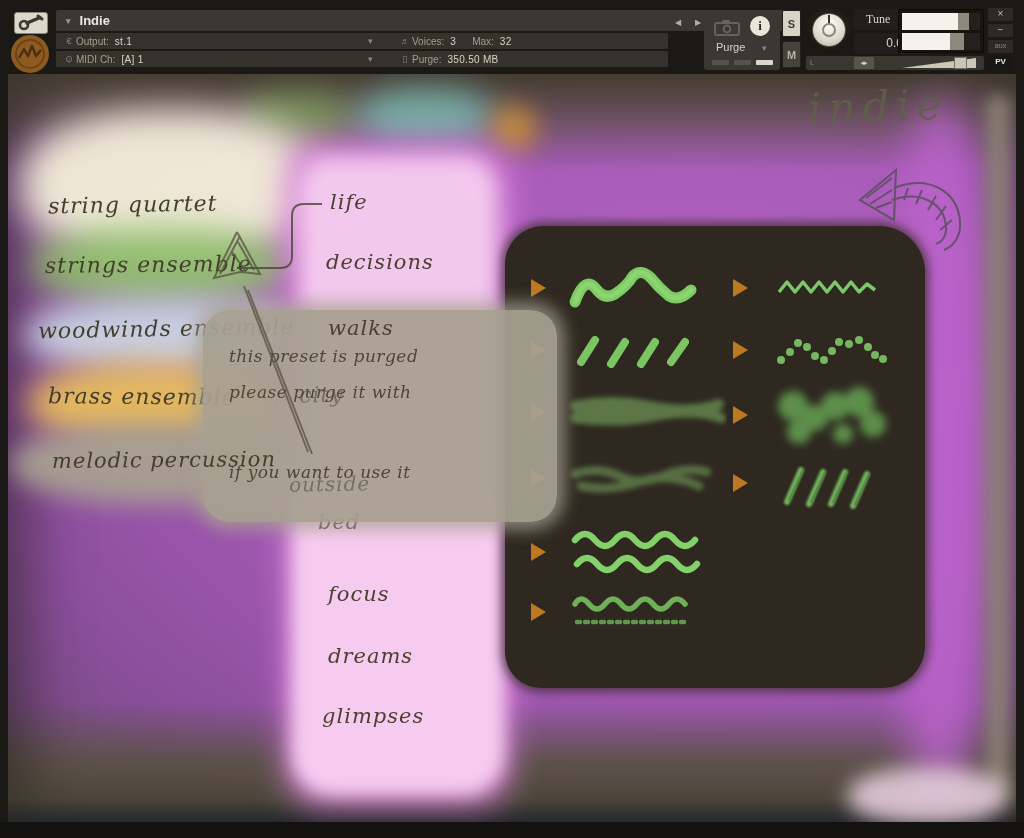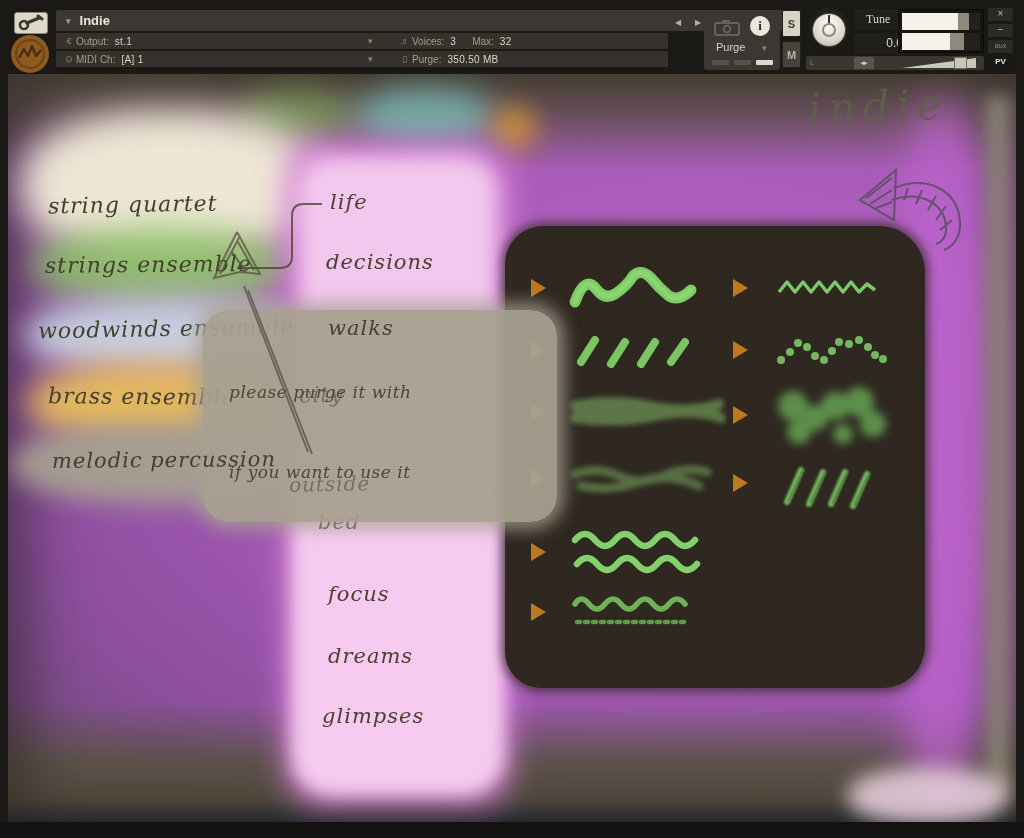--- a/index.html
+++ b/index.html
@@ -349,20 +349,21 @@
     <div class="hand preset" style="left:318px; top:176px; font-size:21px; z-index:7;">decisions</div>
     <div class="hand preset" style="left:320px; top:242px; font-size:21px; z-index:9;">walks</div>
     <div class="hand preset" style="left:310px; top:436px; font-size:21px; z-index:7;">bed</div>
     <div class="hand preset" style="left:320px; top:508px; font-size:21px; z-index:7;">focus</div>
     <div class="hand preset" style="left:320px; top:570px; font-size:21px; z-index:7;">dreams</div>
     <div class="hand preset" style="left:314px; top:630px; font-size:21px; z-index:7;">glimpses</div>
 
     <div class="tooltip">
       <span class="tt-ghost hand" style="left:96px; top:72px; font-size:22px;">city</span>
       <span class="tt-ghost hand" style="left:86px; top:162px; font-size:20px;">outside</span>
+      <span class="tt-line" style="top:36px;">this preset is purged</span>
       <span class="tt-line" style="top:72px;">please purge it with</span>
       <span class="tt-line" style="top:152px;">if you want to use it</span>
     </div>
 
     <div class="indie-logo">indie</div>
 
     <svg class="sketches" width="1008" height="748">
 
       <g fill="none" stroke="#4a4436" stroke-width="2" opacity=".8">
         <path d="M229,194 L272,194 Q284,194 284,182 L284,142 Q284,130 296,130 L314,130"></path>

